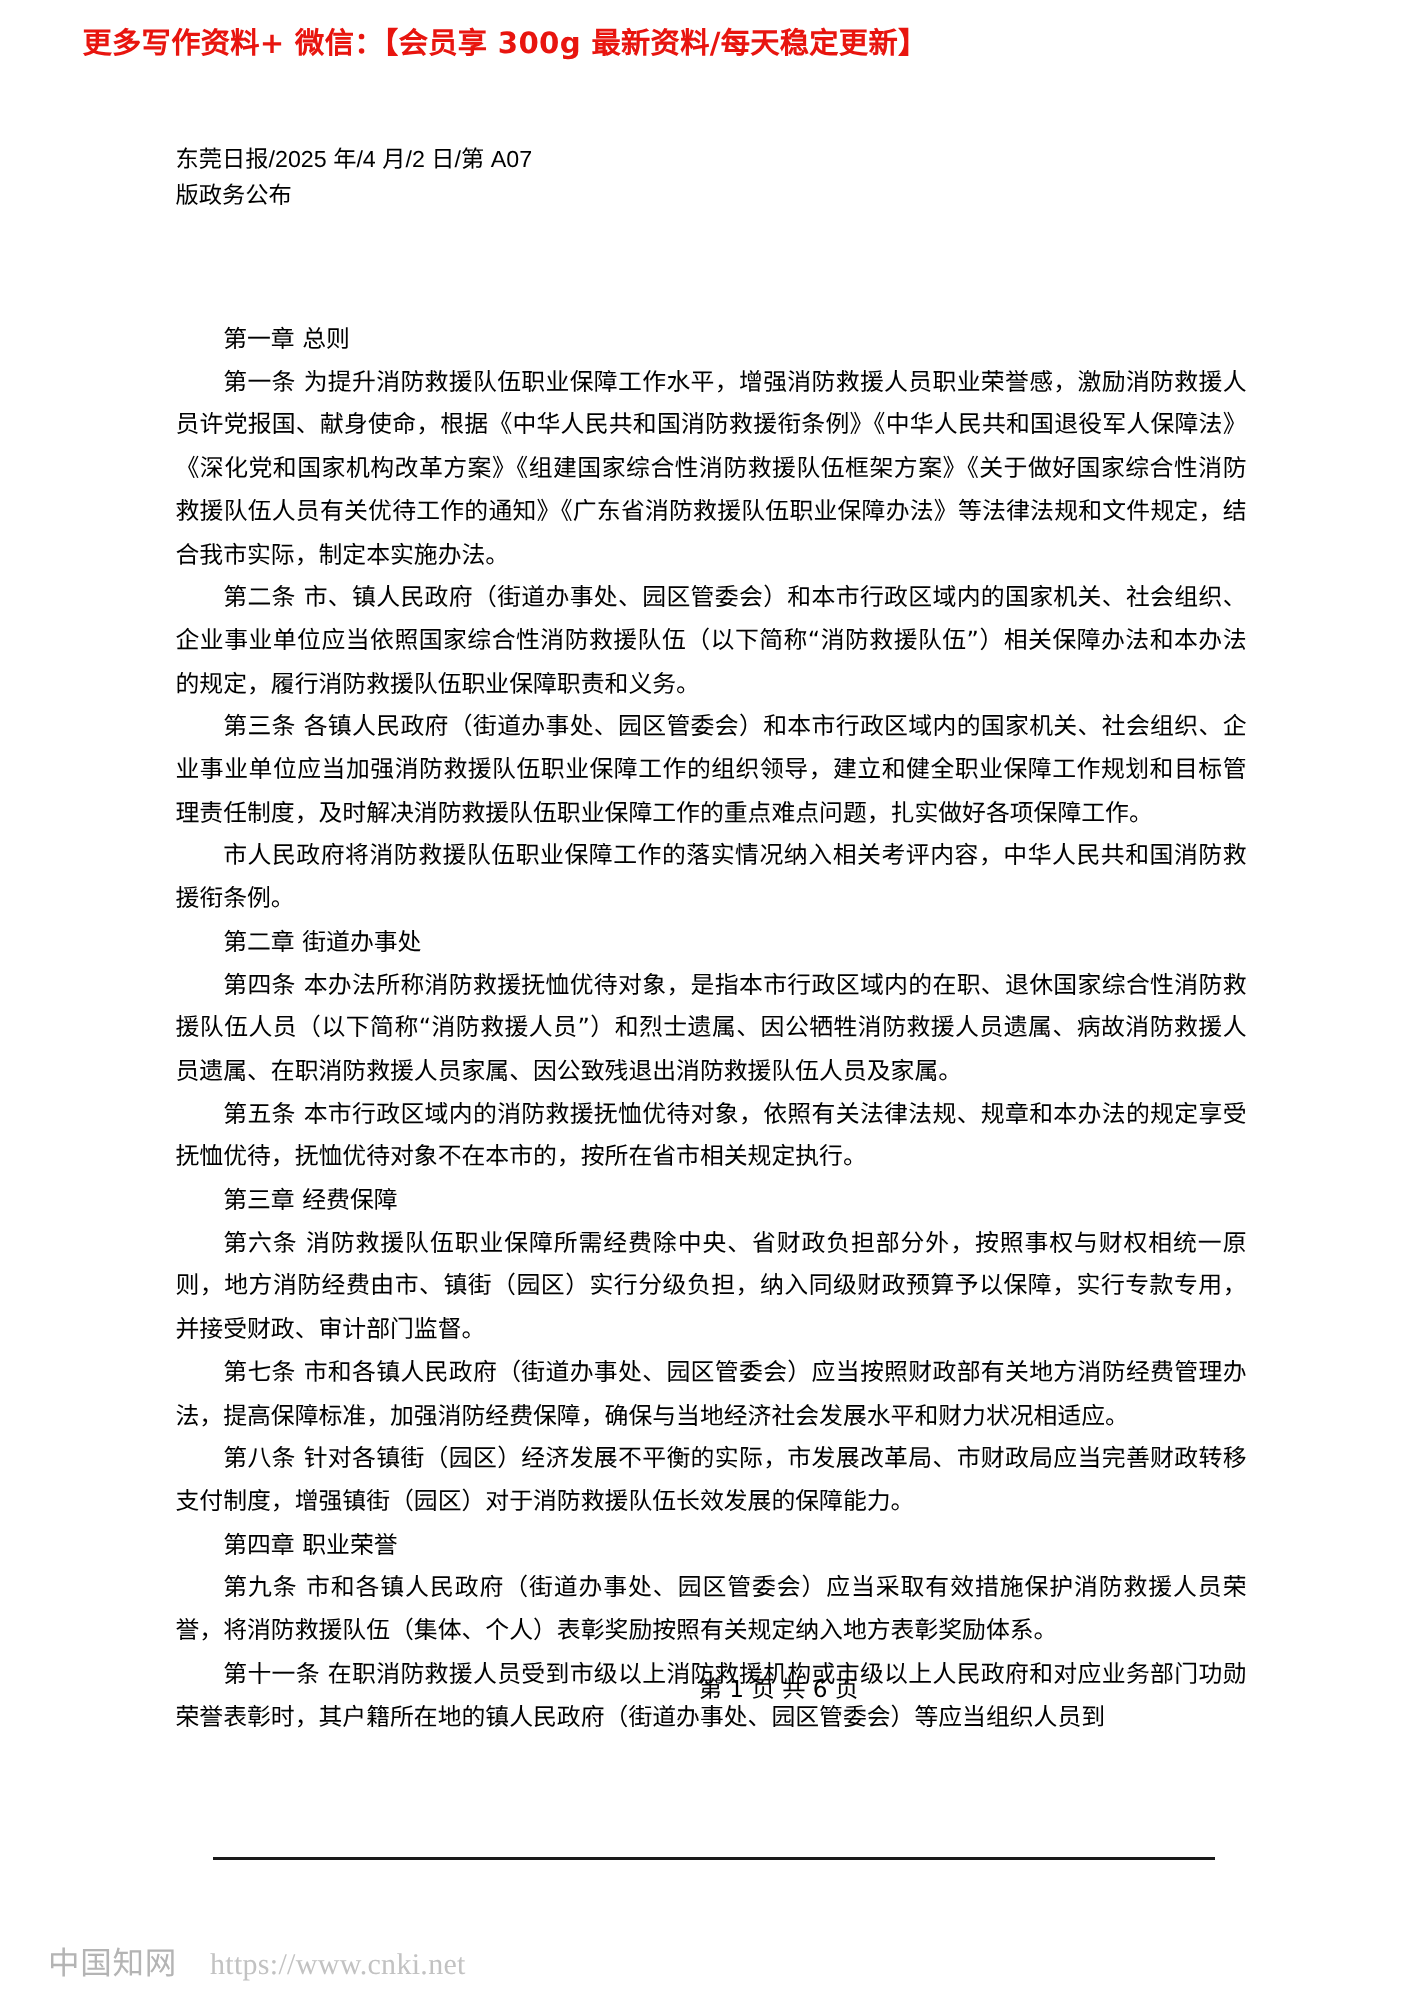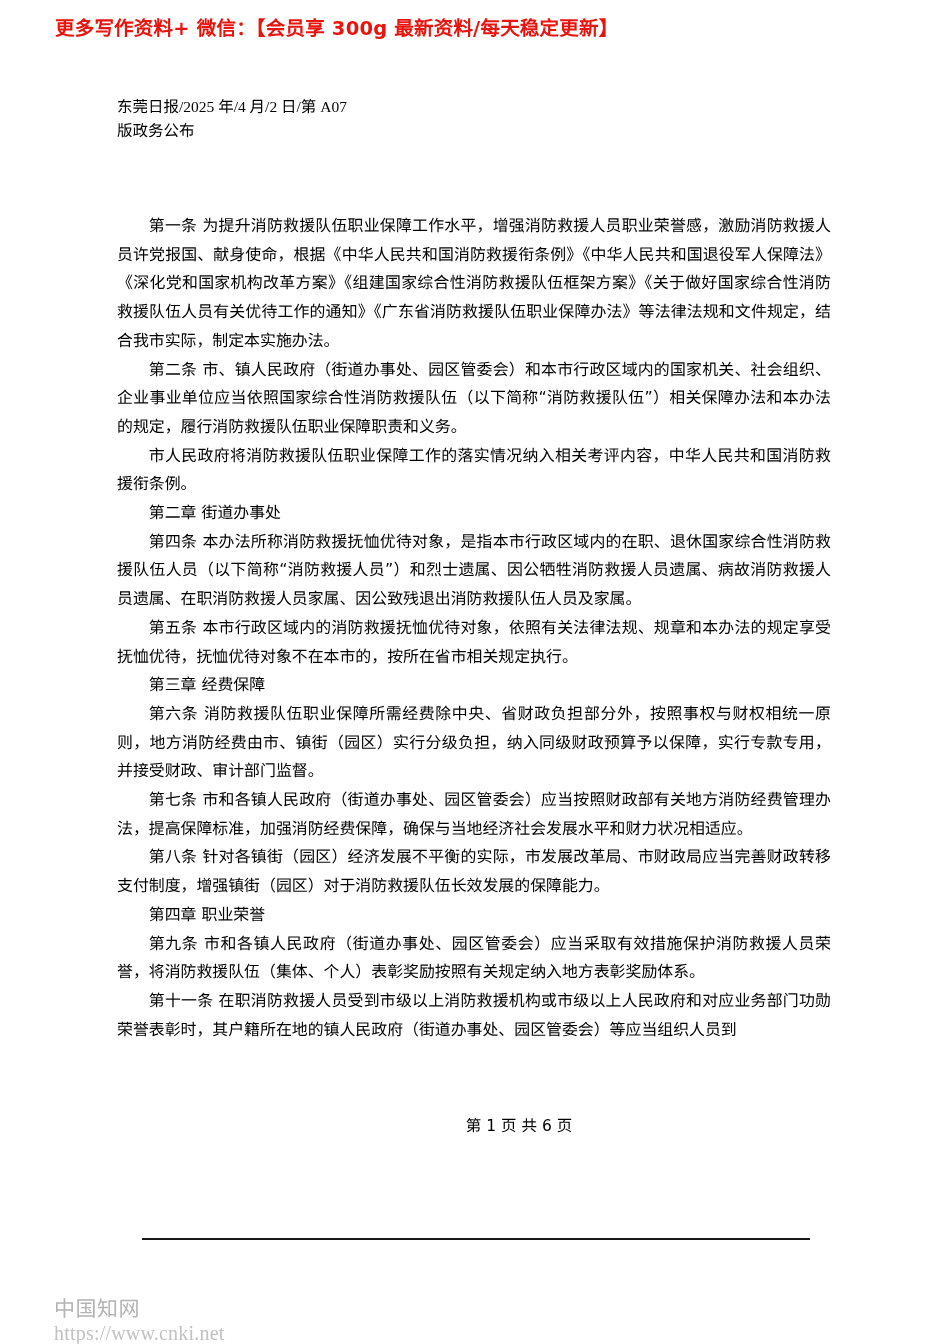--- a/index.html
+++ b/index.html
@@ -41,21 +41,21 @@
 
   
   .masthead {
     position: absolute;
     top: 95px;
     left: 117px;
     width: 700px;
     font-size: 15.5px;
     line-height: 1.52;
     color: #000;
-    font-family: Liberation Serif, serif;
+    font-family: Liberation Sans, sans-serif;
   }
 
   
   .doc-title {
     position: absolute;
     top: 162px;
     left: 0;
     width: 950px;
     text-align: center;
     font-size: 25px;
@@ -112,21 +112,20 @@
 
   
   .cnki {
     position: absolute;
     top: 1292px;
     left: 32px;
     display: flex;
     align-items: baseline;
     color: #b9b9b9;
     white-space: nowrap;
-    flex-direction: column;
   }
   .cnki-logo {
     font-size: 21px;
     letter-spacing: 0.5px;
     color: #b4b4b4;
   }
   .cnki-url {
     font-size: 20px;
     margin-left: 22px;
     color: #c2c2c2;
@@ -141,22 +140,24 @@
 
   <div class="promo-banner">更多写作资料+ 微信：【会员享 300g 最新资料/每天稳定更新】</div>
 
   <div class="masthead">
     <div>东莞日报/2025 年/4 月/2 日/第 A07</div>
     <div>版政务公布</div>
   </div>
 
 
   <div class="body-text">
+    <p>第一章 总则</p>
     <p>第一条 为提升消防救援队伍职业保障工作水平，增强消防救援人员职业荣誉感，激励消防救援人员许党报国、献身使命，根据《中华人民共和国消防救援衔条例》《中华人民共和国退役军人保障法》《深化党和国家机构改革方案》《组建国家综合性消防救援队伍框架方案》《关于做好国家综合性消防救援队伍人员有关优待工作的通知》《广东省消防救援队伍职业保障办法》等法律法规和文件规定，结合我市实际，制定本实施办法。</p>
     <p>第二条 市、镇人民政府（街道办事处、园区管委会）和本市行政区域内的国家机关、社会组织、企业事业单位应当依照国家综合性消防救援队伍（以下简称“消防救援队伍”）相关保障办法和本办法的规定，履行消防救援队伍职业保障职责和义务。</p>
+    <p>第三条 各镇人民政府（街道办事处、园区管委会）和本市行政区域内的国家机关、社会组织、企业事业单位应当加强消防救援队伍职业保障工作的组织领导，建立和健全职业保障工作规划和目标管理责任制度，及时解决消防救援队伍职业保障工作的重点难点问题，扎实做好各项保障工作。</p>
     <p>市人民政府将消防救援队伍职业保障工作的落实情况纳入相关考评内容，中华人民共和国消防救援衔条例。</p>
     <p>第二章 街道办事处</p>
     <p>第四条 本办法所称消防救援抚恤优待对象，是指本市行政区域内的在职、退休国家综合性消防救援队伍人员（以下简称“消防救援人员”）和烈士遗属、因公牺牲消防救援人员遗属、病故消防救援人员遗属、在职消防救援人员家属、因公致残退出消防救援队伍人员及家属。</p>
     <p>第五条 本市行政区域内的消防救援抚恤优待对象，依照有关法律法规、规章和本办法的规定享受抚恤优待，抚恤优待对象不在本市的，按所在省市相关规定执行。</p>
     <p>第三章 经费保障</p>
     <p>第六条 消防救援队伍职业保障所需经费除中央、省财政负担部分外，按照事权与财权相统一原则，地方消防经费由市、镇街（园区）实行分级负担，纳入同级财政预算予以保障，实行专款专用，并接受财政、审计部门监督。</p>
     <p>第七条 市和各镇人民政府（街道办事处、园区管委会）应当按照财政部有关地方消防经费管理办法，提高保障标准，加强消防经费保障，确保与当地经济社会发展水平和财力状况相适应。</p>
     <p>第八条 针对各镇街（园区）经济发展不平衡的实际，市发展改革局、市财政局应当完善财政转移支付制度，增强镇街（园区）对于消防救援队伍长效发展的保障能力。</p>
     <p>第四章 职业荣誉</p>
     <p>第九条 市和各镇人民政府（街道办事处、园区管委会）应当采取有效措施保护消防救援人员荣誉，将消防救援队伍（集体、个人）表彰奖励按照有关规定纳入地方表彰奖励体系。</p>

